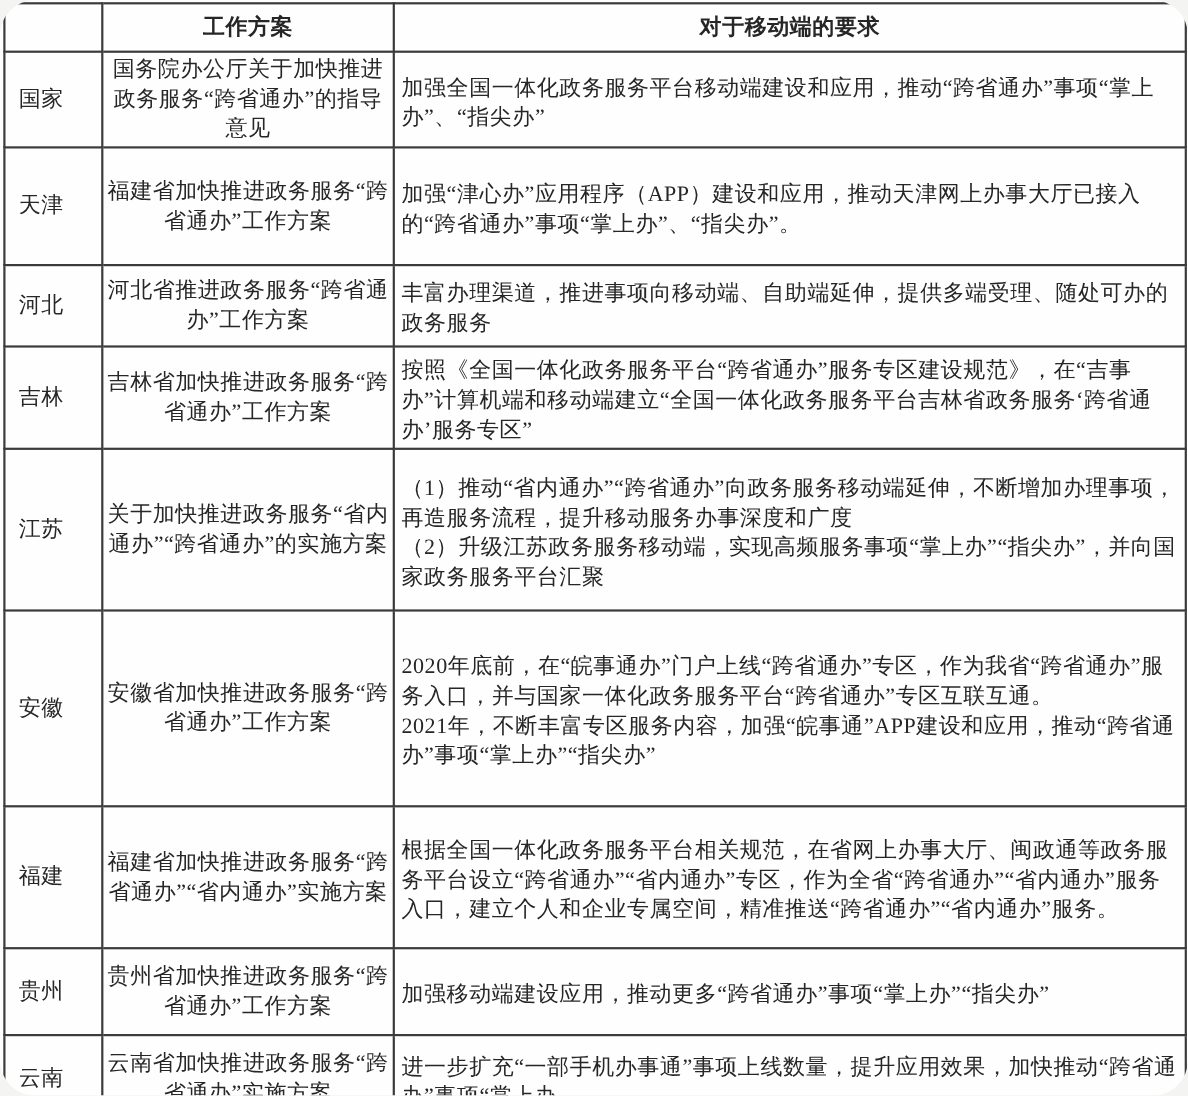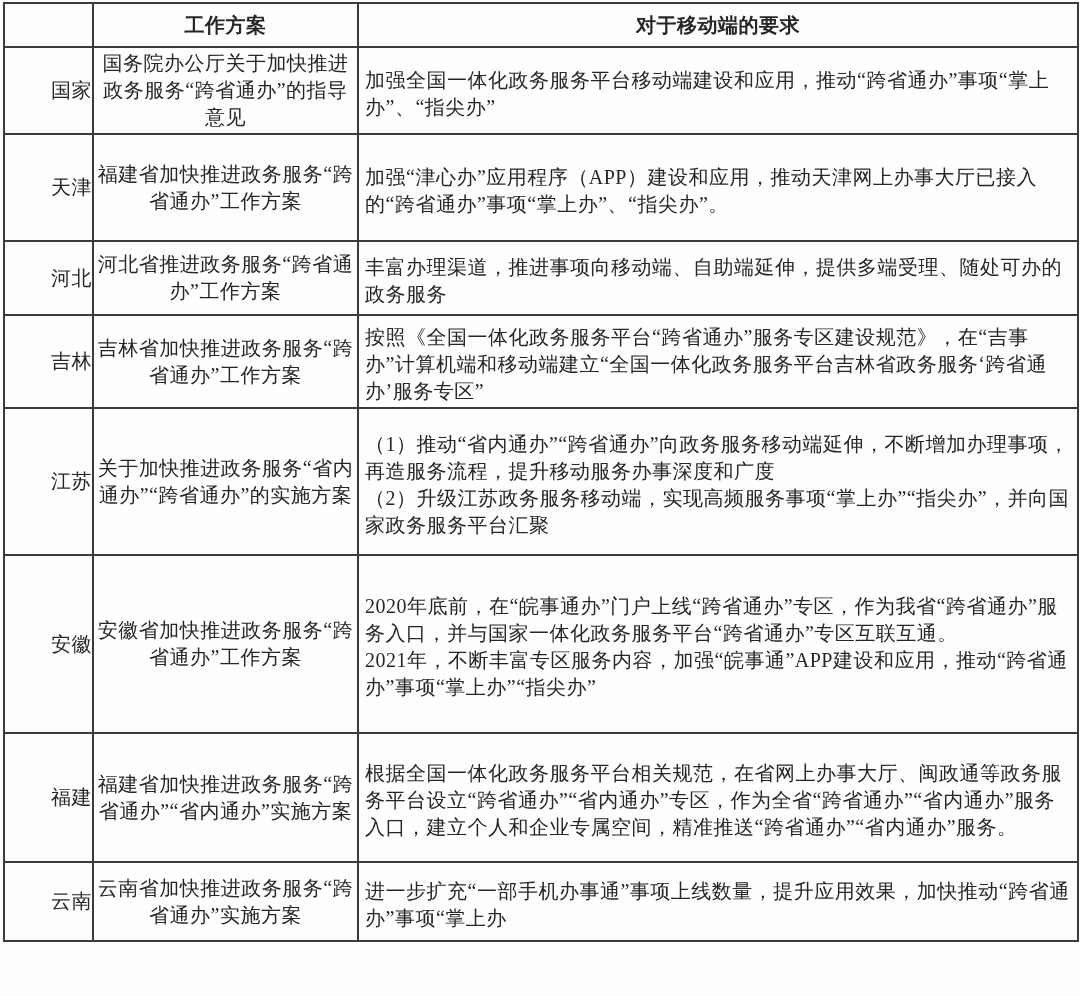--- a/index.html
+++ b/index.html
@@ -8,20 +8,21 @@
     background: #f4f4f2;
   }
   .page {
     position: relative;
     width: 1080px;
     height: 996px;
     background: #fefefe;
     overflow: hidden;
     font-family: "Liberation Serif", "DejaVu Serif", serif;
     color: #262626;
+    border-radius: 32px;
   }
   table.policy {
     position: absolute;
     left: 3px;
     top: 2px;
     width: 1074px;
     border-collapse: collapse;
     table-layout: fixed;
   }
   table.policy col.c-region { width: 89px; }
@@ -39,22 +40,22 @@
   }
   thead tr { height: 44px; }
   thead th {
     font-weight: bold;
     font-size: 21px;
     letter-spacing: 2px;
     text-align: center;
     padding: 2px 4px;
   }
   td.region {
-    text-align: right;
-    padding: 2px 0;
+    text-align: left;
+    padding: 2px 12px;
   }
   td.plan {
     text-align: center;
     padding: 2px 2px;
   }
   td.req {
     text-align: left;
     padding: 8px 4px 2px 6px;
     white-space: pre-wrap;
   }
@@ -118,19 +119,24 @@
         <td class="plan">安徽省加快推进政务服务“跨省通办”工作方案</td>
         <td class="req">2020年底前，在“皖事通办”门户上线“跨省通办”专区，作为我省“跨省通办”服务入口，并与国家一体化政务服务平台“跨省通办”专区互联互通。
 2021年，不断丰富专区服务内容，加强“皖事通”APP建设和应用，推动“跨省通办”事项“掌上办”“指尖办”</td>
       </tr>
       <tr>
         <td class="region">福建</td>
         <td class="plan">福建省加快推进政务服务“跨省通办”“省内通办”实施方案</td>
         <td class="req">根据全国一体化政务服务平台相关规范，在省网上办事大厅、闽政通等政务服务平台设立“跨省通办”“省内通办”专区，作为全省“跨省通办”“省内通办”服务入口，建立个人和企业专属空间，精准推送“跨省通办”“省内通办”服务。</td>
       </tr>
       <tr>
+        <td class="region">贵州</td>
+        <td class="plan">贵州省加快推进政务服务“跨省通办”工作方案</td>
+        <td class="req">加强移动端建设应用，推动更多“跨省通办”事项“掌上办”“指尖办”</td>
+      </tr>
+      <tr>
         <td class="region">云南</td>
         <td class="plan">云南省加快推进政务服务“跨省通办”实施方案</td>
         <td class="req">进一步扩充“一部手机办事通”事项上线数量，提升应用效果，加快推动“跨省通办”事项“掌上办</td>
       </tr>
     </tbody>
   </table>
 </div>
 
 </body></html>

